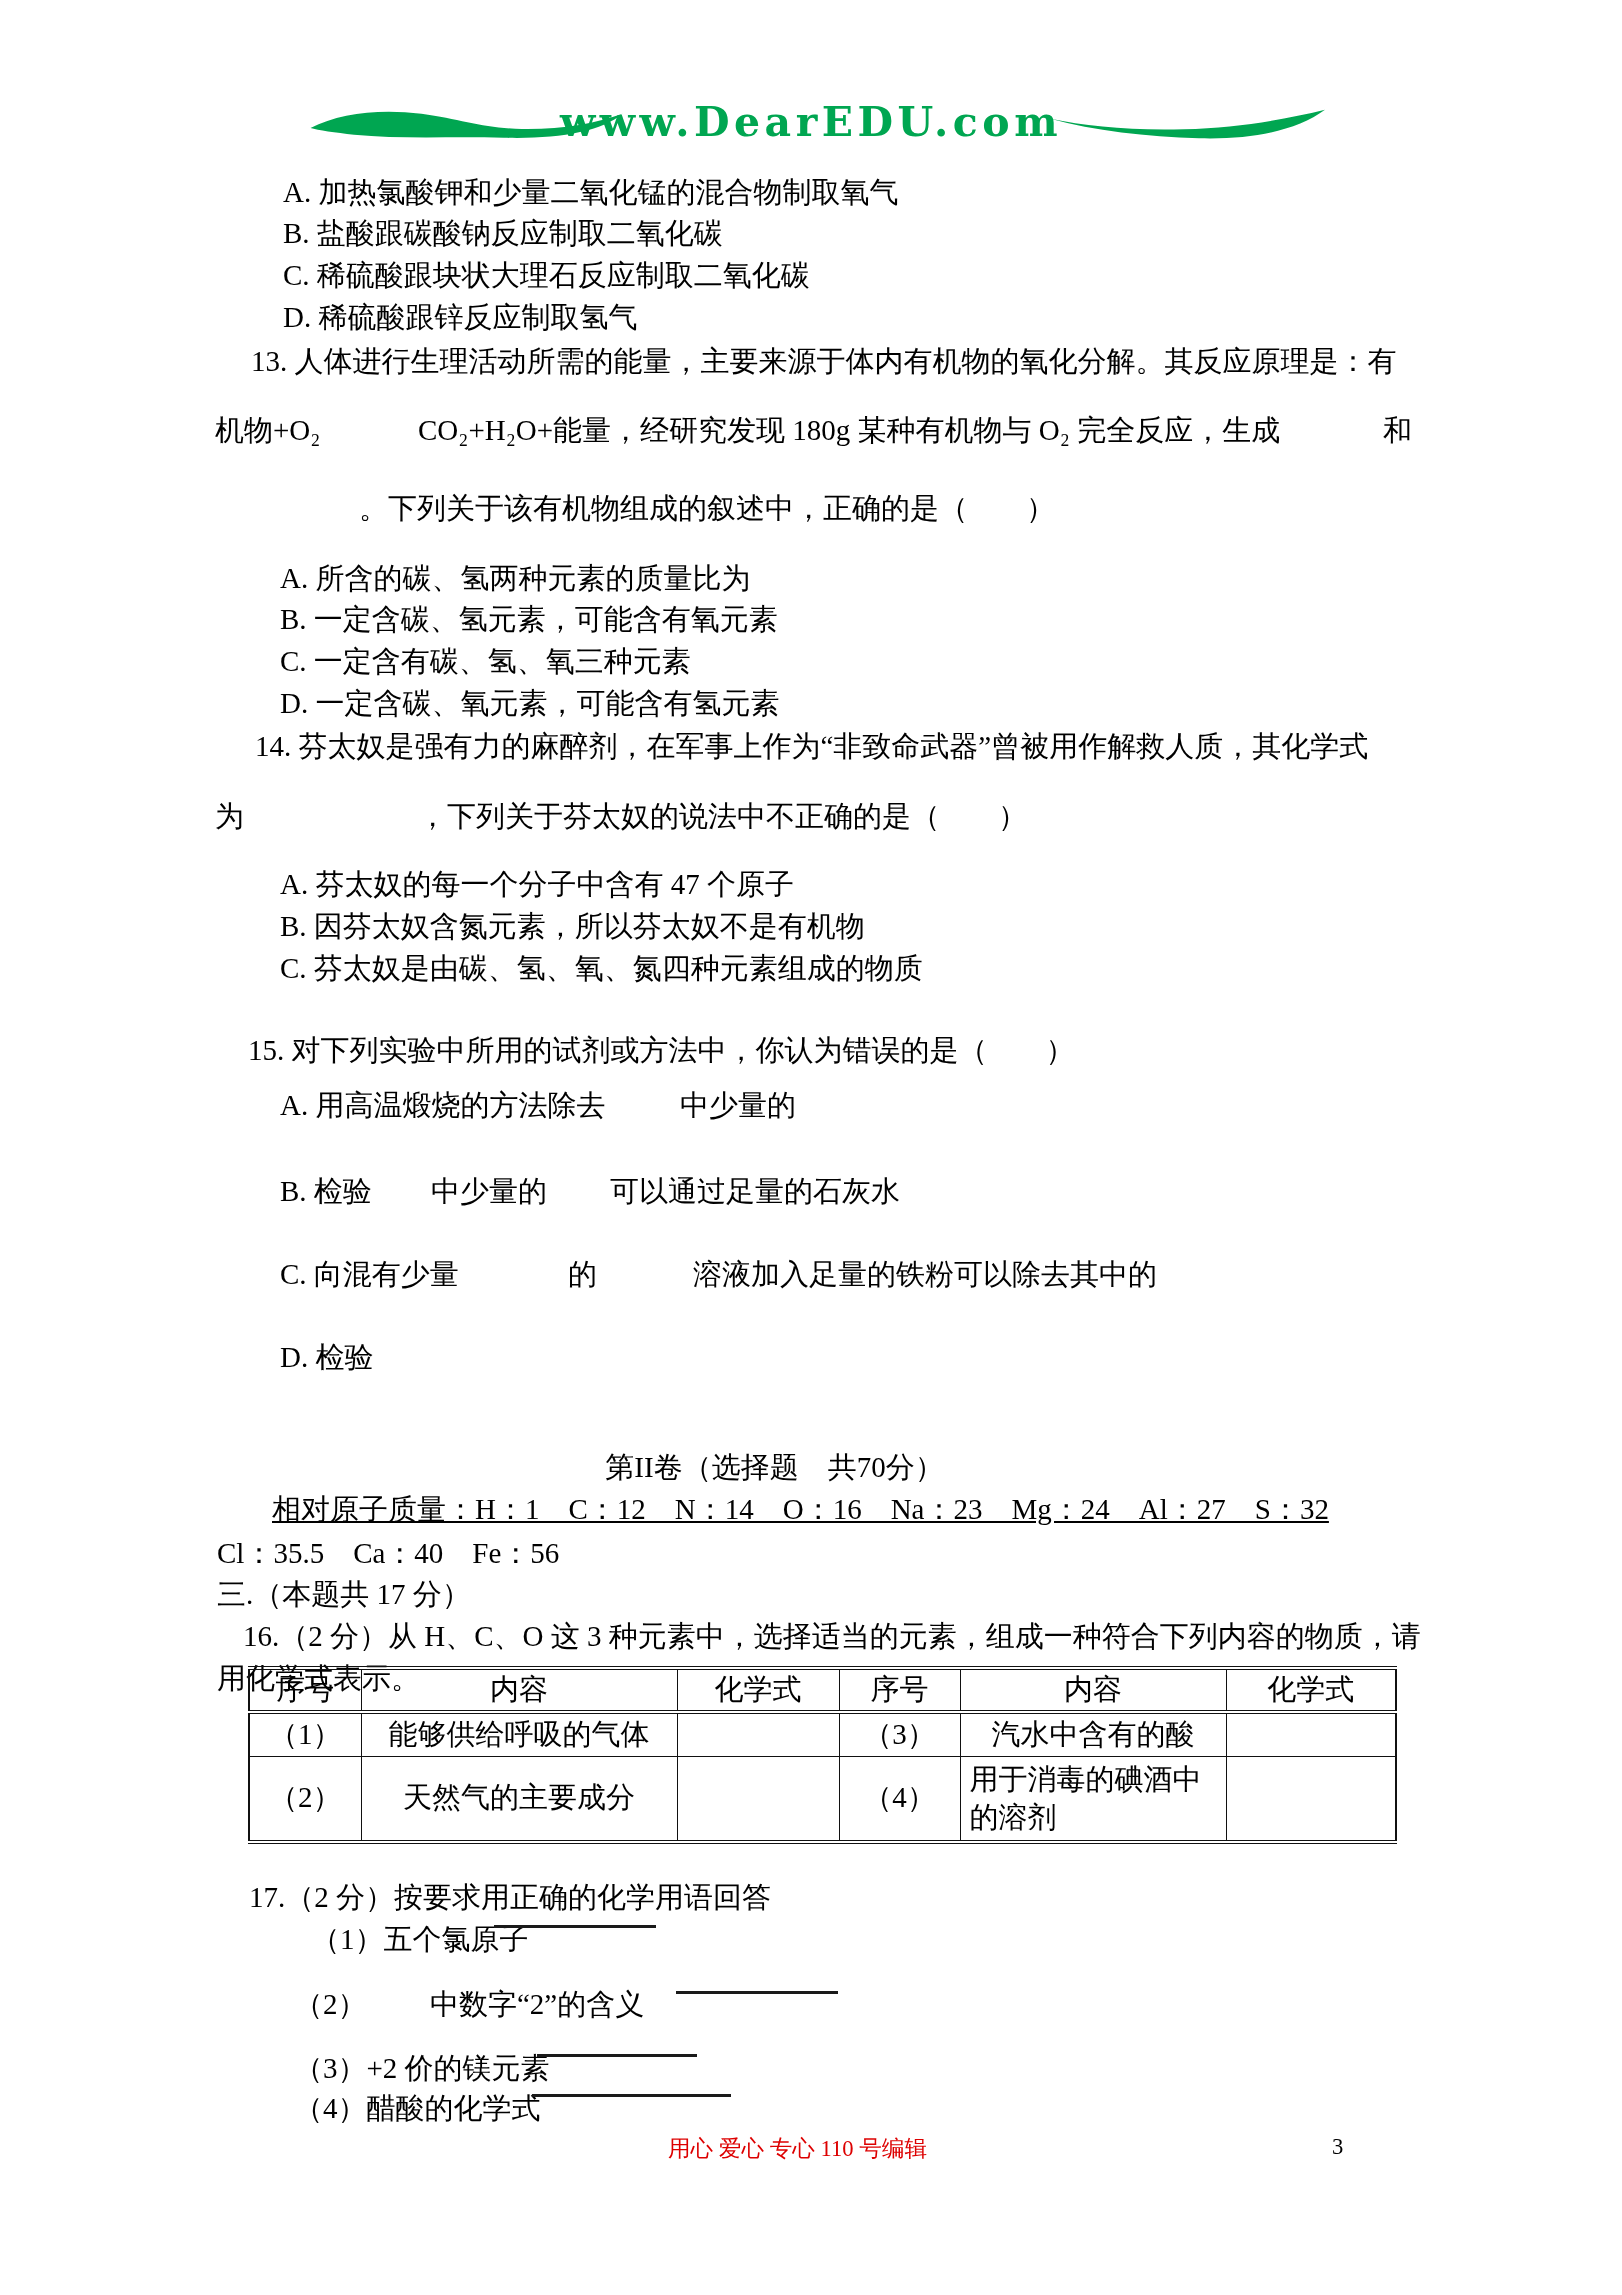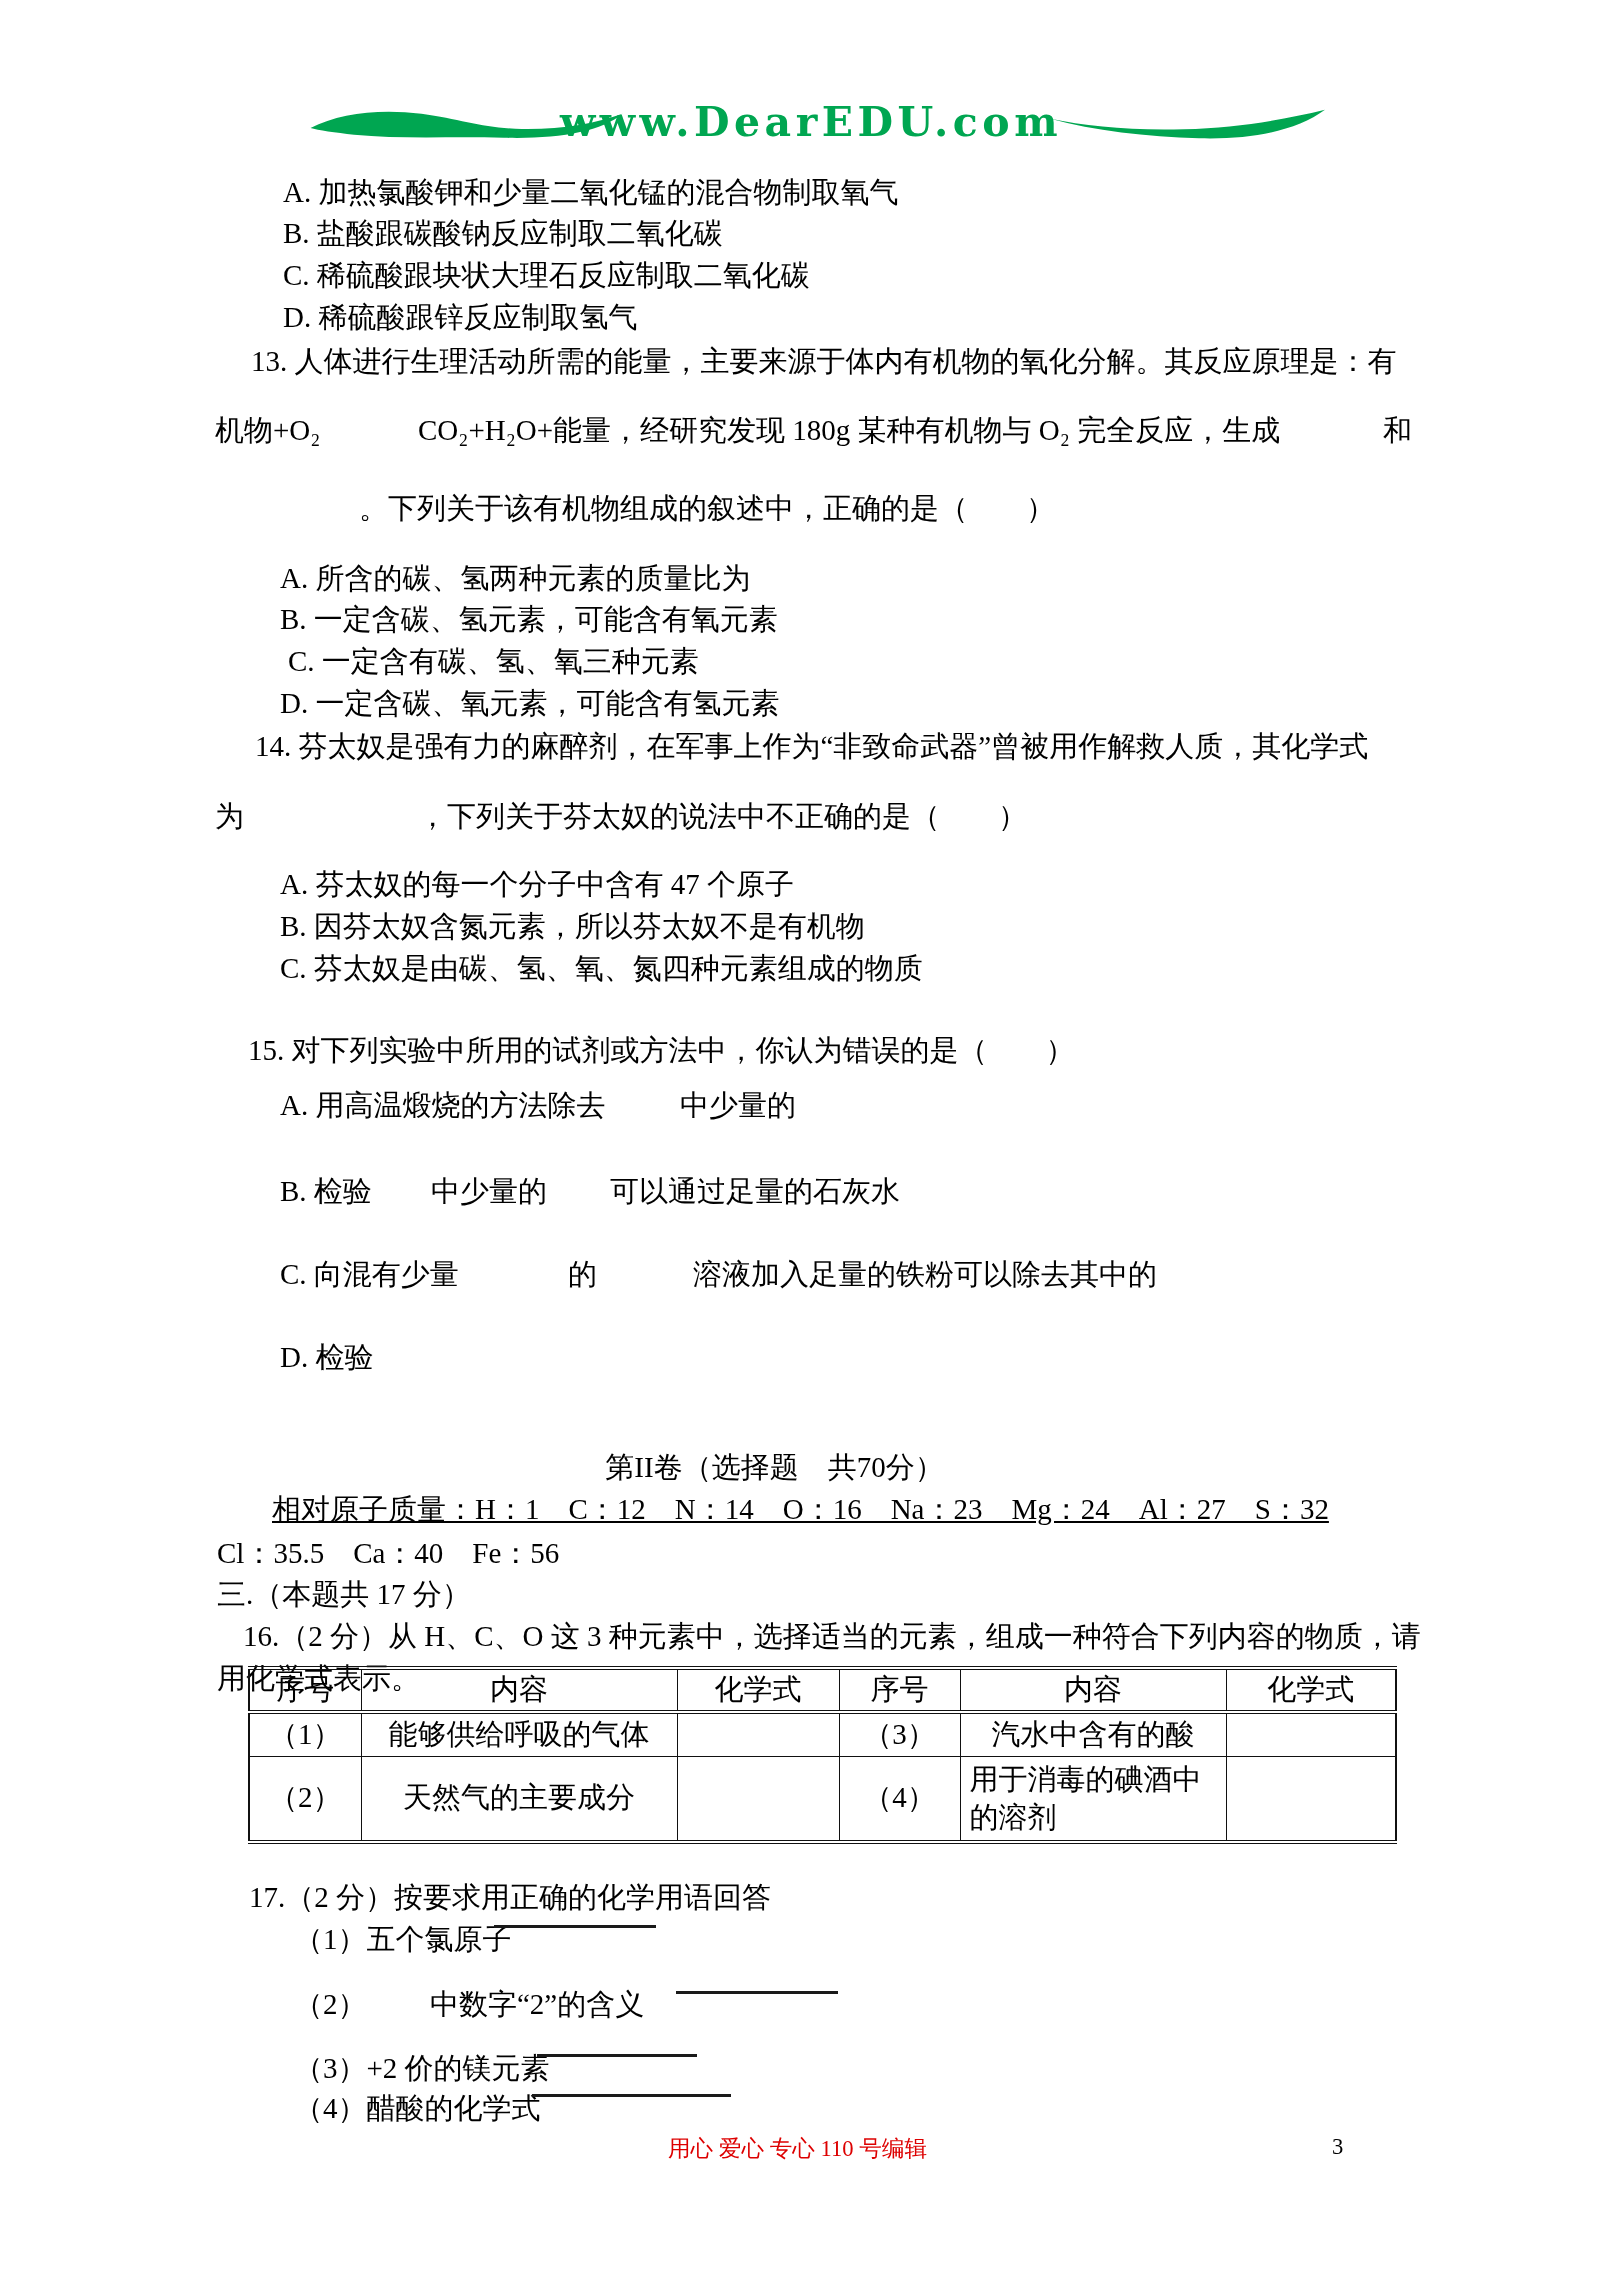--- a/index.html
+++ b/index.html
@@ -47,21 +47,21 @@
   <div class="t" style="left:283px;top:231px;">C. 稀硫酸跟块状大理石反应制取二氧化碳</div>
   <div class="t" style="left:283px;top:273px;">D. 稀硫酸跟锌反应制取氢气</div>
 
   <div class="t" style="left:251px;top:317px;">13. 人体进行生理活动所需的能量，主要来源于体内有机物的氧化分解。其反应原理是：有</div>
   <div class="t" style="left:215px;top:386px;">机物+O₂</div>
   <div class="t" style="left:418px;top:386px;">CO₂+H₂O+能量，经研究发现 180g 某种有机物与 O₂ 完全反应，生成</div>
   <div class="t" style="left:1383px;top:386px;">和</div>
   <div class="t" style="left:359px;top:464px;">。下列关于该有机物组成的叙述中，正确的是（　　）</div>
   <div class="t" style="left:280px;top:534px;">A. 所含的碳、氢两种元素的质量比为</div>
   <div class="t" style="left:280px;top:575px;">B. 一定含碳、氢元素，可能含有氧元素</div>
-  <div class="t" style="left:288px;top:617px;">C. 一定含有碳、氢、氧三种元素</div>
+  <div class="t" style="left:280px;top:617px;">C. 一定含有碳、氢、氧三种元素</div>
   <div class="t" style="left:280px;top:659px;">D. 一定含碳、氧元素，可能含有氢元素</div>
 
   <div class="t" style="left:255px;top:702px;">14. 芬太奴是强有力的麻醉剂，在军事上作为“非致命武器”曾被用作解救人质，其化学式</div>
   <div class="t" style="left:215px;top:772px;">为</div>
   <div class="t" style="left:418px;top:772px;">，下列关于芬太奴的说法中不正确的是（　　）</div>
   <div class="t" style="left:280px;top:840px;">A. 芬太奴的每一个分子中含有 47 个原子</div>
   <div class="t" style="left:280px;top:882px;">B. 因芬太奴含氮元素，所以芬太奴不是有机物</div>
   <div class="t" style="left:280px;top:924px;">C. 芬太奴是由碳、氢、氧、氮四种元素组成的物质</div>
 
   <div class="t" style="left:248px;top:1006px;">15. 对下列实验中所用的试剂或方法中，你认为错误的是（　　）</div>
@@ -116,21 +116,21 @@
         <td>天然气的主要成分</td>
         <td></td>
         <td>（4）</td>
         <td class="cell-left">用于消毒的碘酒中的溶剂</td>
         <td></td>
       </tr>
     </tbody>
   </table>
 
   <div class="t" style="left:249px;top:1853px;">17.（2 分）按要求用正确的化学用语回答</div>
-  <div class="t" style="left:294px;top:1895px;">（1）五个氯原子</div>
+  <div class="t" style="left:311px;top:1895px;">（1）五个氯原子</div>
   <div class="blank" style="left:494px;top:1896px;width:162px;"></div>
   <div class="t" style="left:294px;top:1960px;">（2）</div>
   <div class="t" style="left:430px;top:1960px;">中数字“2”的含义</div>
   <div class="blank" style="left:676px;top:1962px;width:162px;"></div>
   <div class="t" style="left:294px;top:2024px;">（3）+2 价的镁元素</div>
   <div class="blank" style="left:537px;top:2025px;width:160px;"></div>
   <div class="t" style="left:294px;top:2064px;">（4）醋酸的化学式</div>
   <div class="blank" style="left:532px;top:2065px;width:199px;"></div>
 
   <div class="t small footer-motto" style="left:668px;top:2108px;">用心 爱心 专心  110 号编辑</div>

